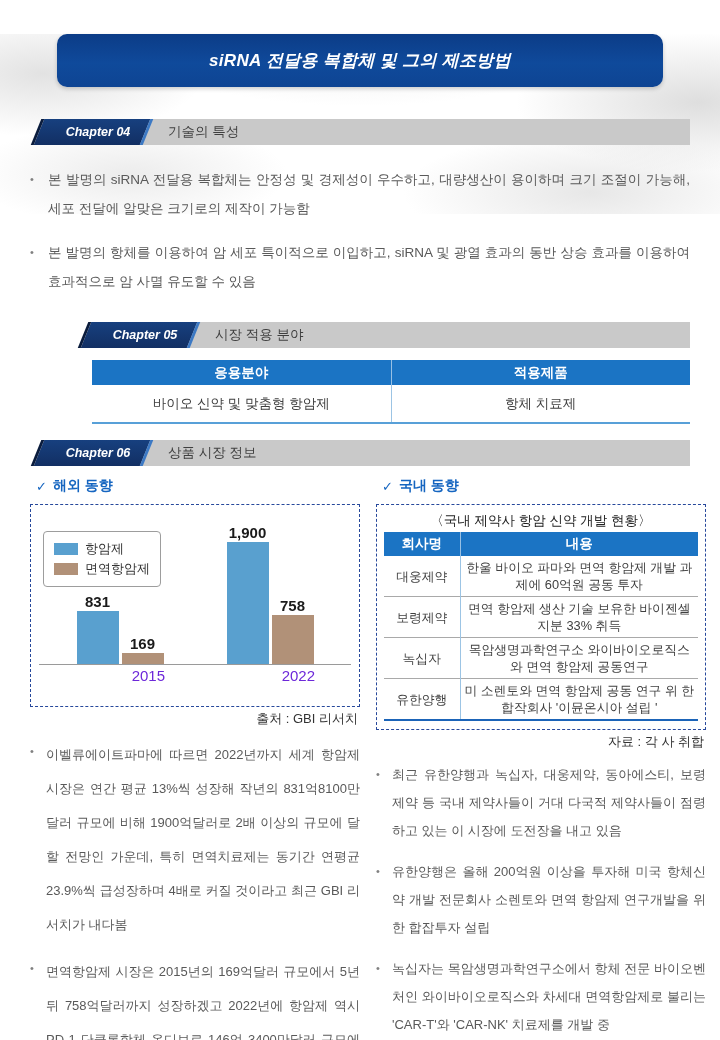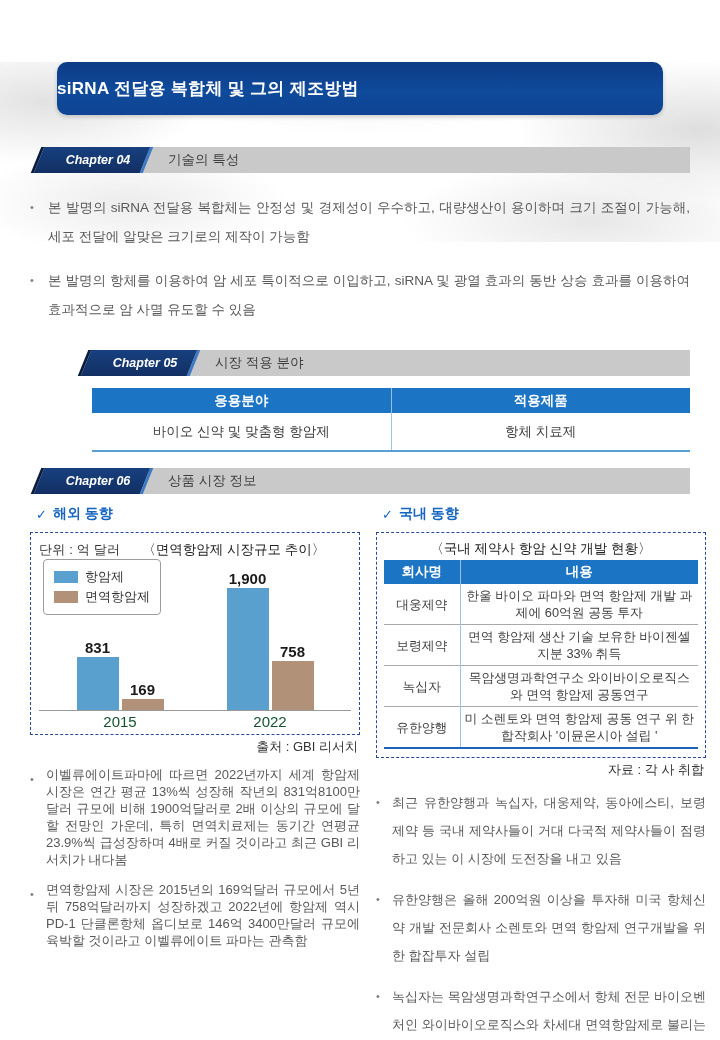--- a/index.html
+++ b/index.html
@@ -11,24 +11,24 @@
   .clouds { position:absolute; top:0; left:0; right:0; height:180px; pointer-events:none;
     background:
       radial-gradient(ellipse 230px 90px at 6% 22%, #e2e2e2 0%, rgba(226,226,226,0) 70%),
       radial-gradient(ellipse 260px 100px at 97% 38%, #dedede 0%, rgba(222,222,222,0) 70%),
       radial-gradient(ellipse 320px 90px at 50% 4%, #ececec 0%, rgba(236,236,236,0) 72%),
       radial-gradient(ellipse 210px 70px at 18% 78%, #ececec 0%, rgba(236,236,236,0) 75%),
       radial-gradient(ellipse 250px 80px at 82% 88%, #e7e7e7 0%, rgba(231,231,231,0) 75%);
   }
 
   
-  .title-bar { position:relative; margin:62px auto 0 auto; width:606px; height:53px;
+  .title-bar { position:relative; margin:34px auto 0 auto; width:606px; height:53px;
     background:linear-gradient(180deg,#0c3c87 0%,#0f4a9b 55%,#0e4493 100%);
-    border-radius:10px; display:flex; align-items:center; justify-content:flex-start;
-    box-shadow:0 2px 4px rgba(0,0,0,.18); }
+    border-radius:10px; display:flex; align-items:center; justify-content:center;
+    box-shadow:0 2px 4px rgba(0,0,0,.18);font-style:italic; }
   .title-bar span { color:#ffffff; font-size:17px; font-weight:bold; letter-spacing:.3px; }
 
   
   .chapter-banner { position:relative; height:26px; margin:0 30px; }
   .banner-gray { position:absolute; left:42px; right:0; top:0; height:26px; background:#c9c9c9; }
   .banner-navy { position:absolute; left:6px; top:0; width:112px; height:26px;
     background:linear-gradient(180deg,#17407f,#122f63); transform:skewX(-22deg);
     border-right:3px solid #3c79c4; border-left:3px solid #0a1c3d; }
   .banner-chapter { position:absolute; left:16px; top:0; width:104px; height:26px; line-height:26px;
     text-align:center; color:#ffffff; font-size:12.5px; font-style:italic; font-weight:bold; }
@@ -68,36 +68,36 @@
   .legend-row { display:flex; align-items:center; gap:7px; height:20px; }
   .legend-swatch { width:24px; height:12px; display:inline-block; }
   .legend-label { font-size:13px; color:#333; }
   .chart-area { position:relative; margin-top:6px; }
   .bar-groups { display:flex; justify-content:space-around; align-items:flex-end; height:146px; border-bottom:1px solid #9a9a9a; padding:0 6px; }
   .bar-group { display:flex; gap:3px; }
   .bar-col { display:flex; flex-direction:column; align-items:center; justify-content:flex-end; }
   .bar-label { font-size:15px; font-weight:bold; color:#1a1a1a; margin-bottom:1px; white-space:nowrap; }
   .bar { width:42px; }
   .cat-labels { display:flex; justify-content:space-around; padding:0 6px; }
-  .cat-label { font-size:15px; color:#14532d; margin-top:2px; width:90px; text-align:center; }
+  .cat-label { font-size:15px; color:#6d28d9; margin-top:2px; width:90px; text-align:right; }
   .source-line { text-align:right; font-size:13px; color:#333; margin-top:3px; margin-right:2px; }
 
   
   .dom-box { margin-top:8px; border:1px dashed #27489b; padding:6px 7px 8px 7px; }
   .dom-title { text-align:center; font-size:13.5px; color:#222; height:21px; line-height:20px; }
   .dom-table { width:100%; border-collapse:collapse; border-bottom:2px solid #1b64b8; }
   .dom-table th { background:#1b74c4; color:#fff; font-size:13.5px; font-weight:bold; height:24px; }
   .dom-table th:first-child { border-right:1px solid rgba(255,255,255,.55); width:76px; }
   .dom-table td { font-size:12.8px; color:#404040; text-align:center; padding:3px 2px; line-height:17px; border-top:1px solid #a9a9a9; }
   .dom-table td.company { border-right:1px solid #9cc4e4; }
   .dom-table tr:first-child td { border-top:none; }
 
   
   .col-bullets { margin-top:10px; }
-  .col-left  .col-bullets .btxt { font-size:13px; line-height:17px; }
+  .col-left  .col-bullets .btxt { font-size:13px; line-height:34px; }
   .col-right .col-bullets .btxt { font-size:13px; line-height:28px; }
   .col-bullets .bullet { margin-bottom:13px; }
   .col-bullets .dot { width:16px; flex:0 0 16px; line-height:26px; }
 
   section { position:relative; }
   .sec-04 { margin-top:32px; }
   .sec-05 { margin-top:26px;padding-left:47px; }
   .sec-06 { margin-top:16px; }
 </style>
 </head>
@@ -157,24 +157,20 @@
     </div>
 
     <div class="cols">
 
       <div class="col-left">
         <div class="trend-head">
           <span class="check">✓</span>
           <span class="trend-title">해외 동향</span>
         </div>
         <div class="chart-box">
-          <div class="chart-top">
-            <span class="unit-label">단위 : 억 달러</span>
-            <span class="chart-title">〈면역항암제 시장규모 추이〉</span>
-          </div>
           <div class="legend">
               <div class="legend-row">
                 <span class="legend-swatch" style="background: rgb(89, 160, 207);"></span>
                 <span class="legend-label">항암제</span>
               </div>
               <div class="legend-row">
                 <span class="legend-swatch" style="background: rgb(177, 145, 120);"></span>
                 <span class="legend-label">면역항암제</span>
               </div>
             </div>

